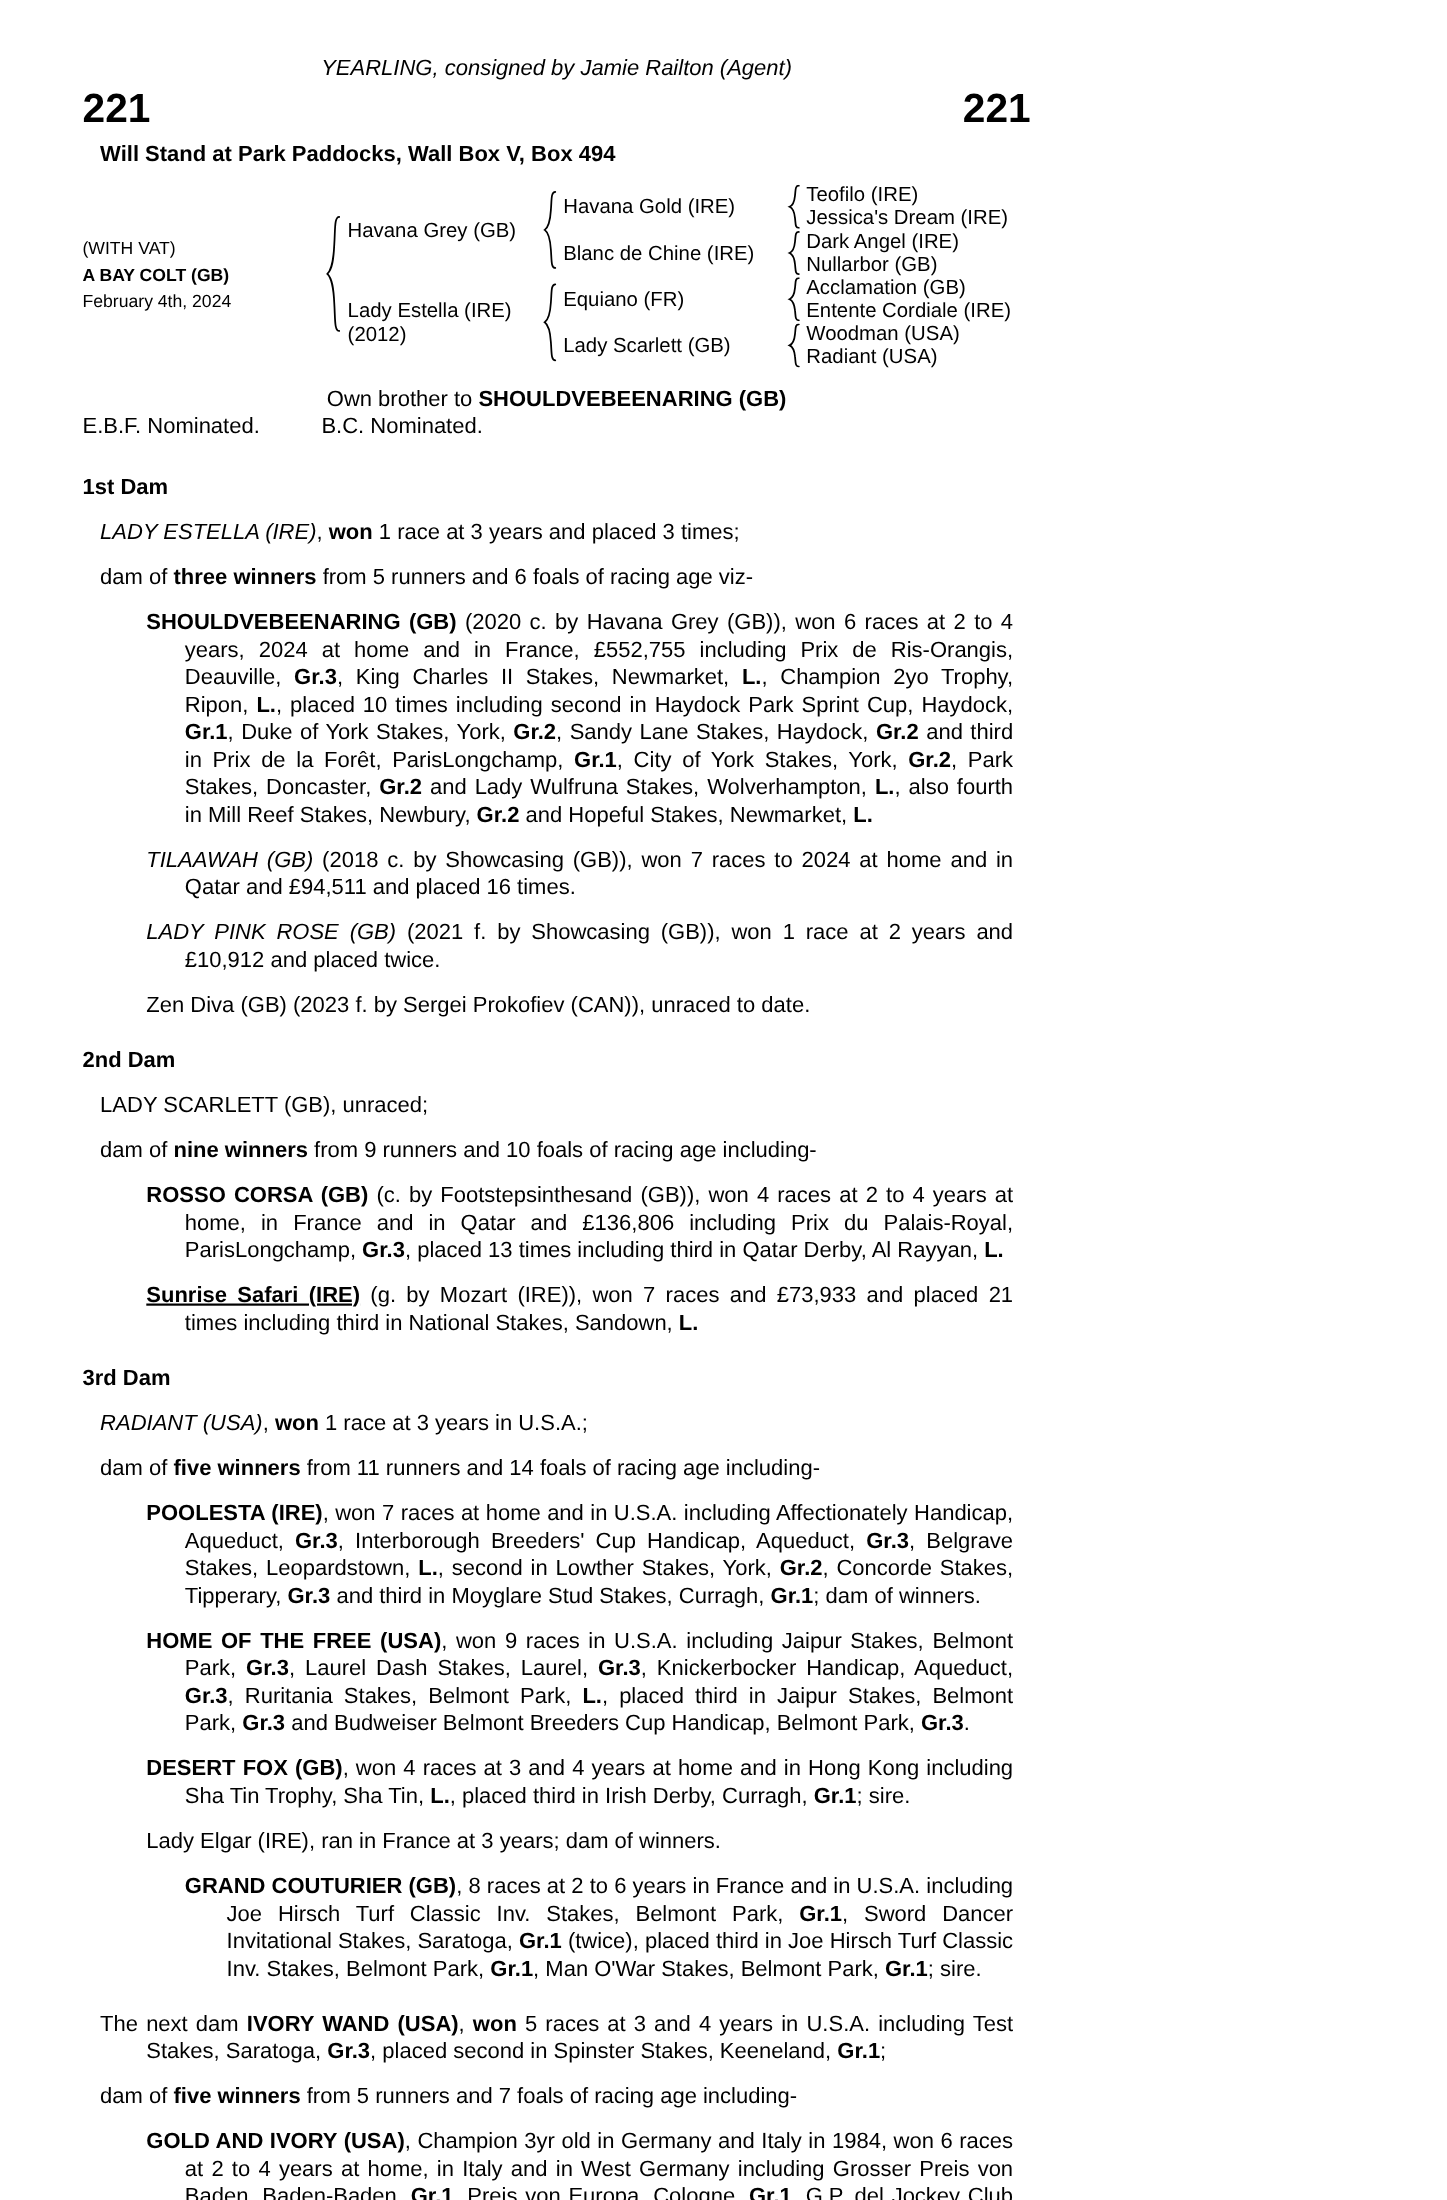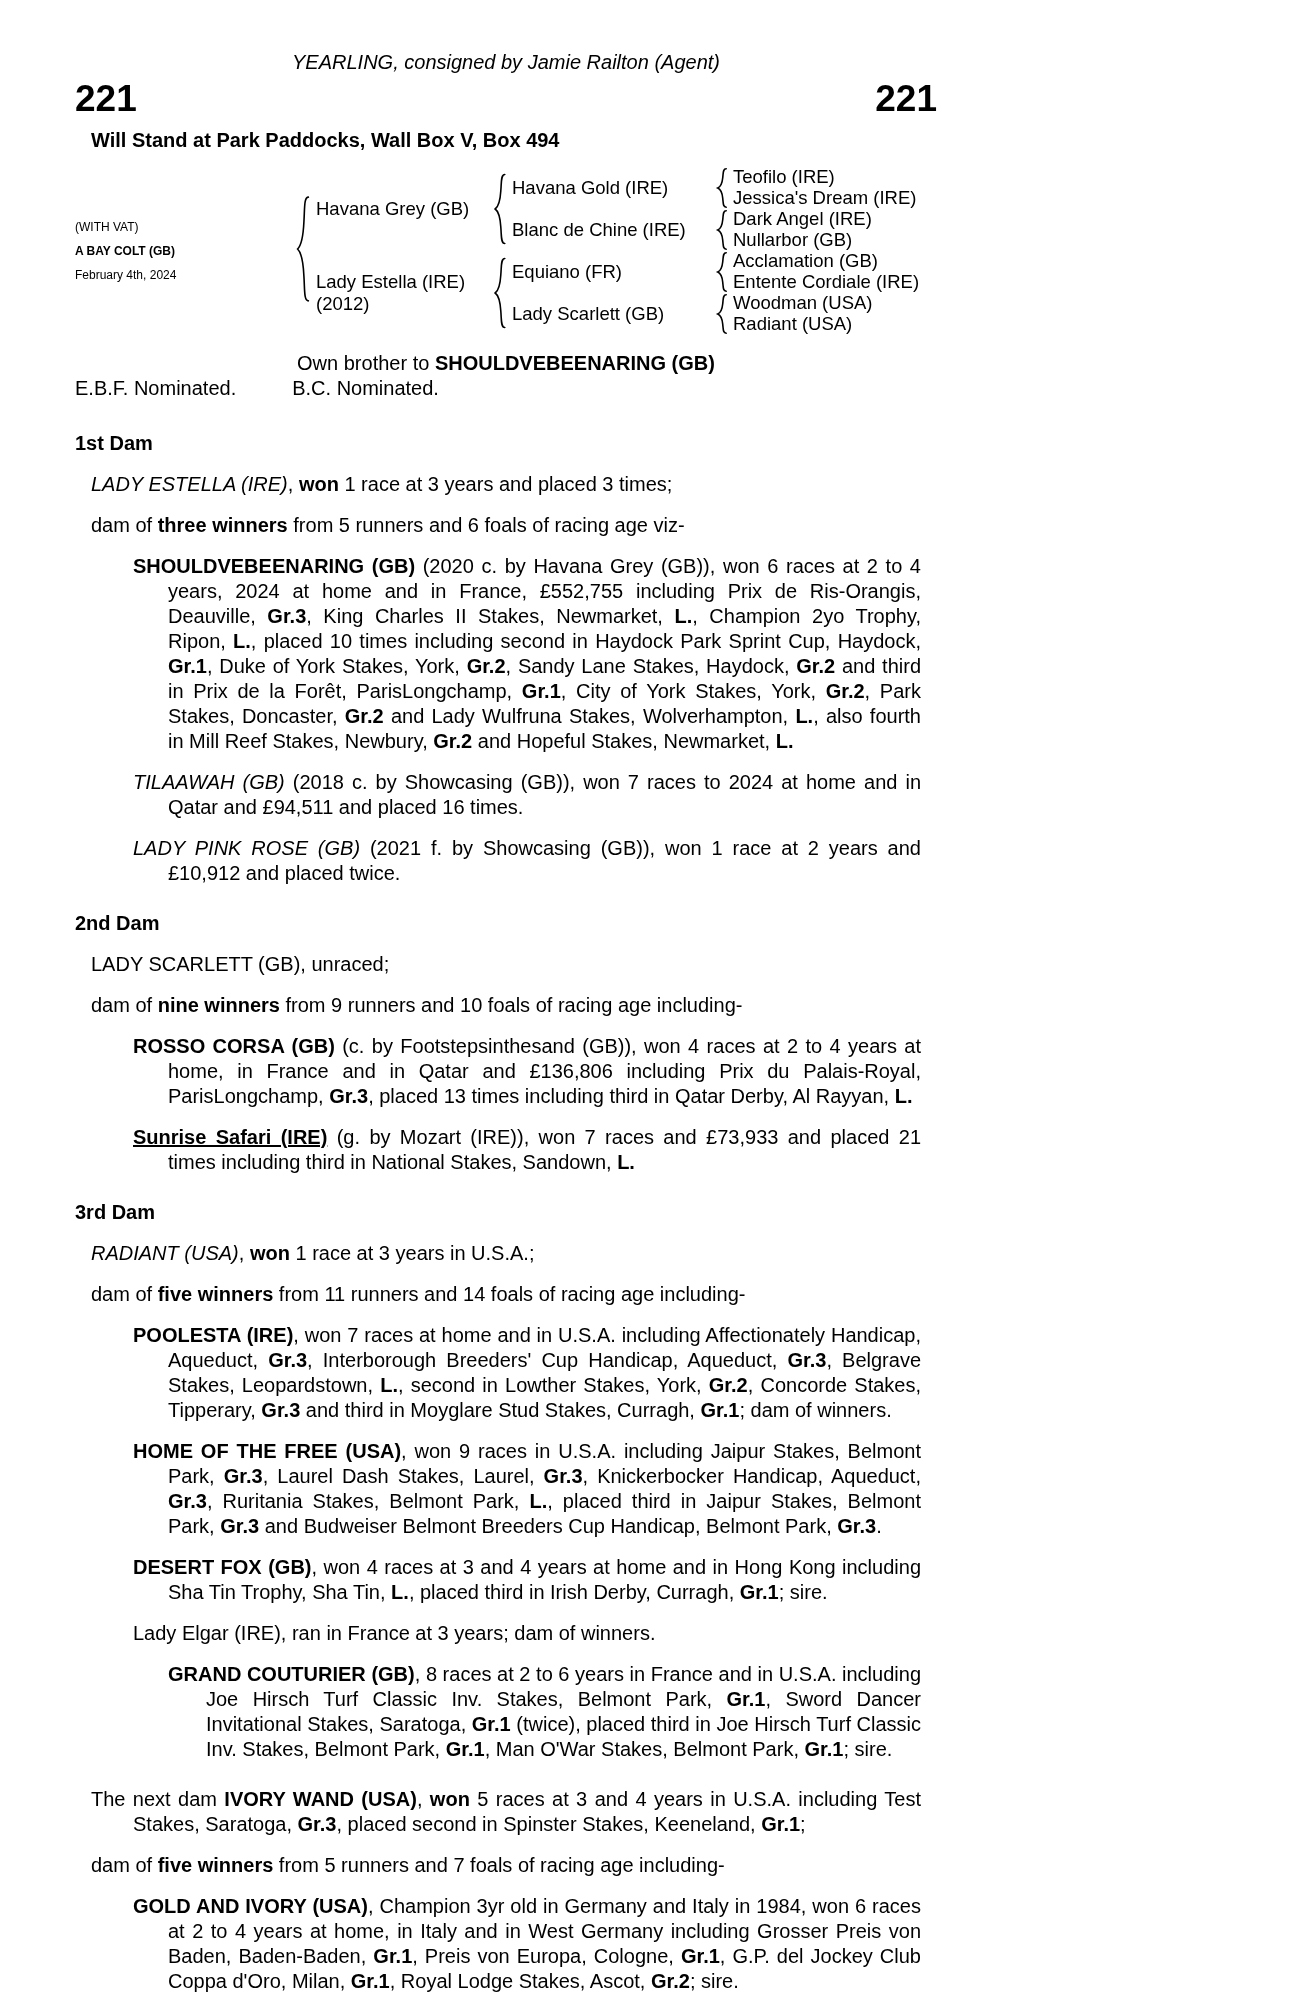--- a/index.html
+++ b/index.html
@@ -12,21 +12,21 @@
   .lot-row{display:flex;justify-content:space-between;align-items:baseline;
            font-weight:bold;font-size:37px;line-height:1.05;margin-top:5px;}
   .stand-line{font-weight:bold;margin-top:9px;line-height:25px;margin-left:16px;}
 
   
   .pedigree{display:grid;margin-top:14px;font-size:18.5px;
             grid-template-columns:215px 26px 172px 24px 199px 22px auto;
             grid-auto-rows:21px;}
   .pcell{display:flex;align-items:center;white-space:nowrap;}
   .c-info{grid-column:1;grid-row:1/9;flex-direction:column;align-items:flex-start;
-          justify-content:center;font-size:12px;line-height:24px;}
+          justify-content:center;font-size:16px;line-height:24px;}
   .horse-name{font-weight:bold;}
   .c-sire{grid-column:3;grid-row:1/5;}
   .c-dam{grid-column:3;grid-row:5/9;flex-direction:column;align-items:flex-start;justify-content:center;line-height:22px;}
   .c-ss{grid-column:5;grid-row:1/3}
   .c-sd{grid-column:5;grid-row:3/5}
   .c-ds{grid-column:5;grid-row:5/7}
   .c-dd{grid-column:5;grid-row:7/9}
   .g1{grid-column:7;grid-row:1}.g2{grid-column:7;grid-row:2}
   .g3{grid-column:7;grid-row:3}.g4{grid-column:7;grid-row:4}
   .g5{grid-column:7;grid-row:5}.g6{grid-column:7;grid-row:6}
@@ -142,20 +142,21 @@
       <span>E.B.F. Nominated.</span><span class="gap"></span><span>B.C. Nominated.</span>
     </div>
 
     <section class="dam-section first">
       <h3 class="dam-heading">1st Dam</h3>
       <p class="para flush"><span style="font-style: italic;">LADY ESTELLA (IRE)</span><span>, </span><span style="font-weight: bold;">won</span><span> 1 race at 3 years and placed 3 times;</span></p>
       <p class="para flush"><span>dam of </span><span style="font-weight: bold;">three winners</span><span> from 5 runners and 6 foals of racing age viz-</span></p>
       <p class="para L1"><span style="font-weight: bold;">SHOULDVEBEENARING (GB)</span><span> (2020 c. by Havana Grey (GB)), won 6 races at 2 to 4 years, 2024 at home and in France, £552,755 including Prix de Ris-Orangis, Deauville, </span><span style="font-weight: bold;">Gr.3</span><span>, King Charles II Stakes, Newmarket, </span><span style="font-weight: bold;">L.</span><span>, Champion 2yo Trophy, Ripon, </span><span style="font-weight: bold;">L.</span><span>, placed 10 times including second in Haydock Park Sprint Cup, Haydock, </span><span style="font-weight: bold;">Gr.1</span><span>, Duke of York Stakes, York, </span><span style="font-weight: bold;">Gr.2</span><span>, Sandy Lane Stakes, Haydock, </span><span style="font-weight: bold;">Gr.2</span><span> and third in Prix de la Forêt, ParisLongchamp, </span><span style="font-weight: bold;">Gr.1</span><span>, City of York Stakes, York, </span><span style="font-weight: bold;">Gr.2</span><span>, Park Stakes, Doncaster, </span><span style="font-weight: bold;">Gr.2</span><span> and Lady Wulfruna Stakes, Wolverhampton, </span><span style="font-weight: bold;">L.</span><span>, also fourth in Mill Reef Stakes, Newbury, </span><span style="font-weight: bold;">Gr.2</span><span> and Hopeful Stakes, Newmarket, </span><span style="font-weight: bold;">L.</span></p>
       <p class="para L1"><span style="font-style: italic;">TILAAWAH (GB)</span><span> (2018 c. by Showcasing (GB)), won 7 races to 2024 at home and in Qatar and £94,511 and placed 16 times.</span></p>
       <p class="para L1"><span style="font-style: italic;">LADY PINK ROSE (GB)</span><span> (2021 f. by Showcasing (GB)), won 1 race at 2 years and £10,912 and placed twice.</span></p>
+      <p class="para L1"><span>Zen Diva (GB) (2023 f. by Sergei Prokofiev (CAN)), unraced to date.</span></p>
     </section>
 
     <section class="dam-section">
       <h3 class="dam-heading">2nd Dam</h3>
       <p class="para flush"><span>LADY SCARLETT (GB), unraced;</span></p>
       <p class="para flush"><span>dam of </span><span style="font-weight: bold;">nine winners</span><span> from 9 runners and 10 foals of racing age including-</span></p>
       <p class="para L1"><span style="font-weight: bold;">ROSSO CORSA (GB)</span><span> (c. by Footstepsinthesand (GB)), won 4 races at 2 to 4 years at home, in France and in Qatar and £136,806 including Prix du Palais-Royal, ParisLongchamp, </span><span style="font-weight: bold;">Gr.3</span><span>, placed 13 times including third in Qatar Derby, Al Rayyan, </span><span style="font-weight: bold;">L.</span></p>
       <p class="para L1"><span style="font-weight: bold; text-decoration: underline;">Sunrise Safari (IRE)</span><span> (g. by Mozart (IRE)), won 7 races and £73,933 and placed 21 times including third in National Stakes, Sandown, </span><span style="font-weight: bold;">L.</span></p>
     </section>
 

